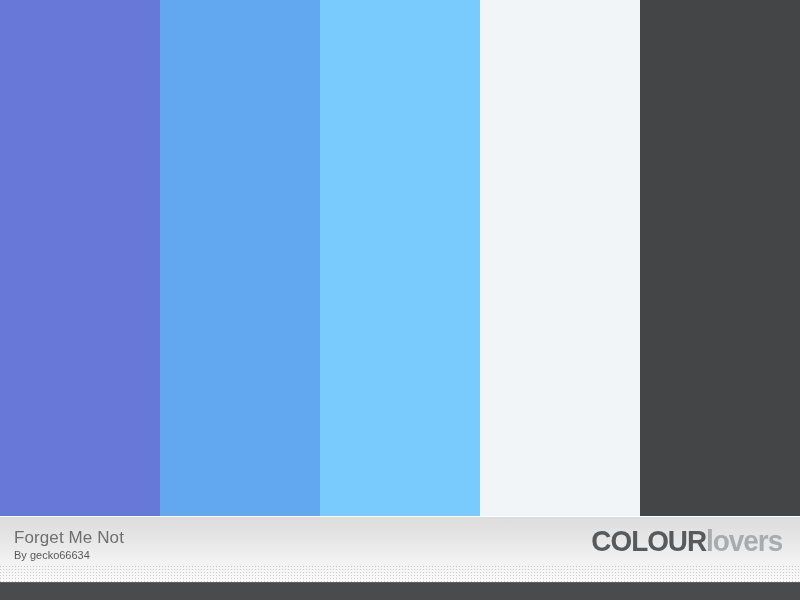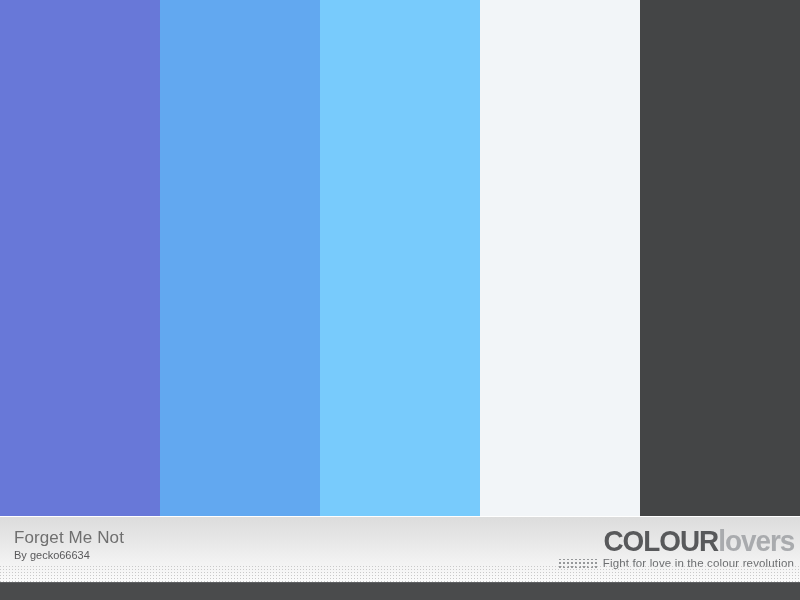--- a/index.html
+++ b/index.html
@@ -69,21 +69,21 @@
   #palette-author {
     font-size: 11px;
     line-height: 15px;
     color: #59595b;
     white-space: nowrap;
   }
 
   
   #brand {
     position: absolute;
-    right: 6px;
+    right: 18px;
     top: 9px;
     text-align: right;
   }
   #brand-wordmark {
     font-size: 30px;
     line-height: 31px;
     font-weight: bold;
     letter-spacing: -1.1px;
     white-space: nowrap;
     transform: scaleX(0.93);
@@ -167,24 +167,20 @@
 
     <div id="palette-meta">
       <div id="palette-title">Forget Me Not</div>
       <div id="palette-author">By gecko66634</div>
     </div>
 
     <div id="brand">
       <div id="brand-wordmark">
         <span id="brand-colour">COLOUR</span><span id="brand-lovers">lovers</span>
       </div>
-      <div id="brand-tagline-row">
-        <span id="brand-tagline-dots"></span>
-        <span id="brand-tagline">Fight for love in the colour revolution</span>
-      </div>
     </div>
 
     <div id="dot-band"></div>
 
     <div id="bottom-bar">
       <div id="bottom-bar-highlight"></div>
     </div>
   </div>
 
 </div>

